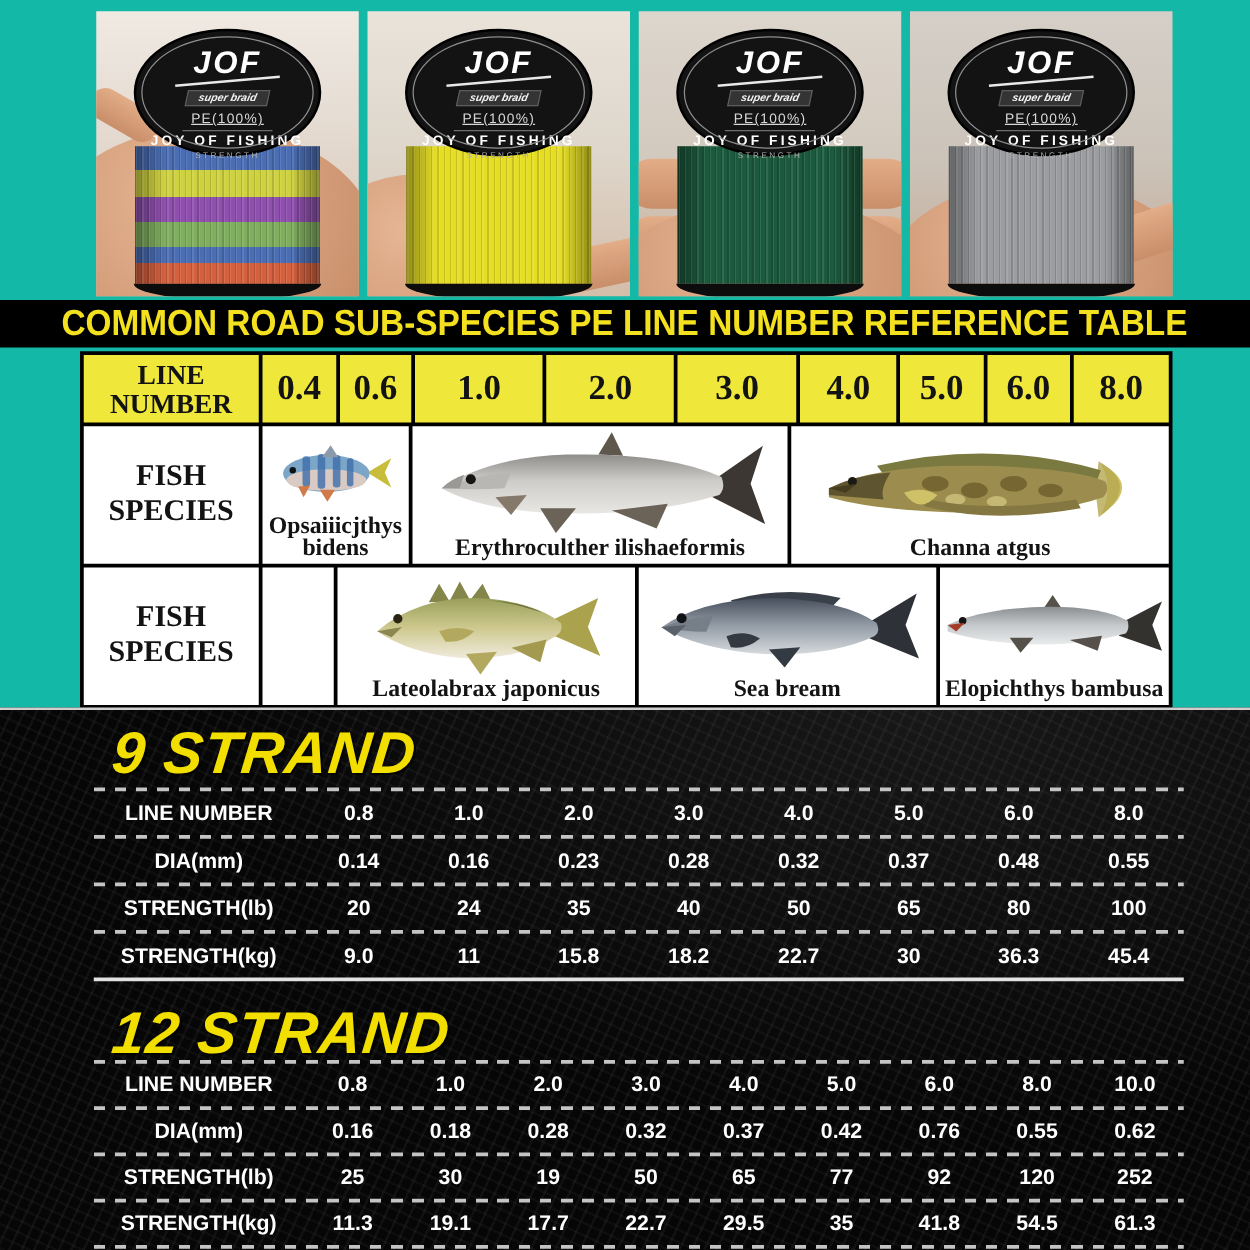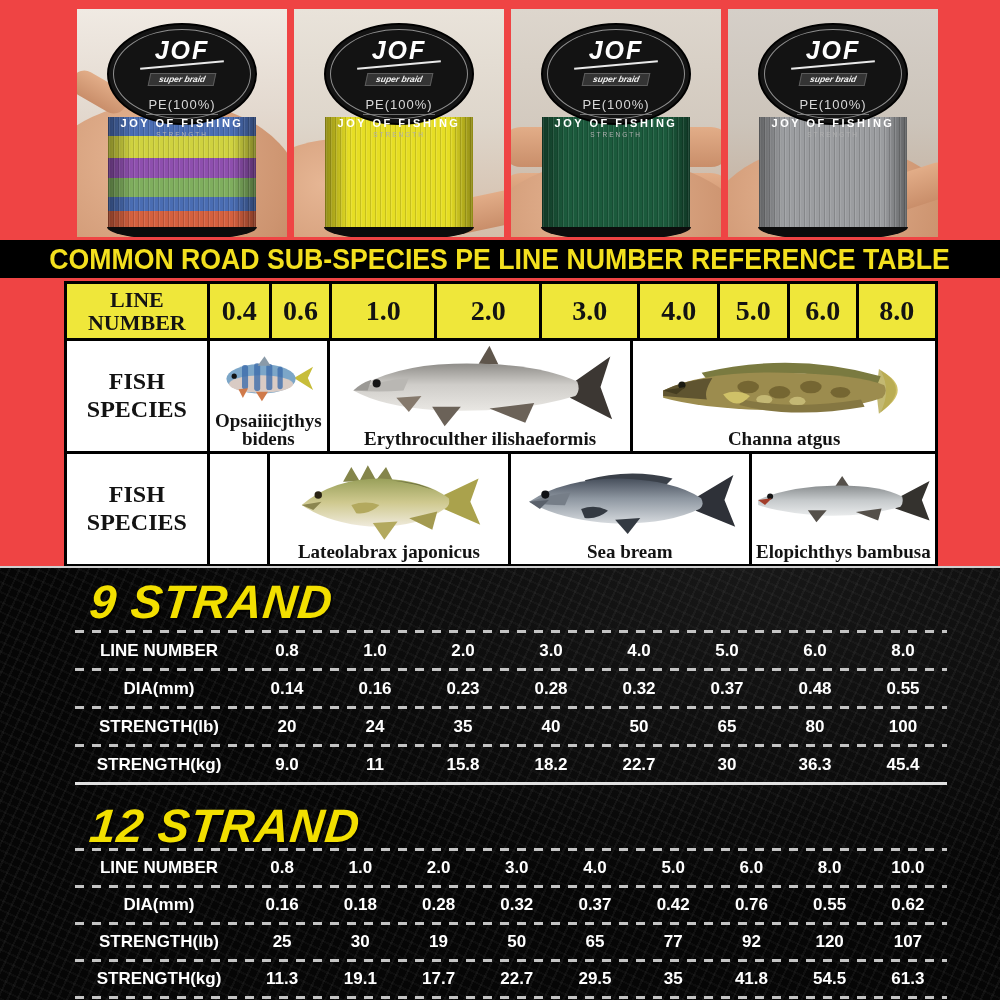--- a/index.html
+++ b/index.html
@@ -1,36 +1,36 @@
 <!DOCTYPE html>
 <html><head>
 <meta charset="utf-8">
 <style>
   html,body{margin:0;padding:0;background:#000;}
-  #stage{position:relative;width:1000px;height:1000px;background:#ef4444;overflow:hidden;
+  #stage{position:relative;width:1000px;height:1000px;background:#14b8a6;overflow:hidden;
          font-family:"Liberation Sans",sans-serif;}
 
   
   .photos{position:absolute;left:77px;top:9px;width:861px;height:228px;display:flex;gap:7px;}
   .panel{flex:1;position:relative;overflow:hidden;}
   .panel.p1{background:linear-gradient(180deg,#f0eae3 0%,#e3d9cf 45%,#d8c2ae 100%);}
   .panel.p2{background:linear-gradient(180deg,#e9e3da 0%,#ded6cb 50%,#d4bda9 100%);}
   .panel.p3{background:linear-gradient(180deg,#ddd6cd 0%,#d3cabf 50%,#cab29d 100%);}
   .panel.p4{background:linear-gradient(180deg,#d5cfc8 0%,#ccc4ba 50%,#c3ab97 100%);}
   .hand{position:absolute;border-radius:50%;background:radial-gradient(circle at 42% 30%,#e6b694,#cd9470 70%,#bd815e);}
   .finger{position:absolute;border-radius:24px;background:linear-gradient(180deg,#e2ad88,#c98e6a);}
   .spool{position:absolute;left:50%;top:14px;transform:translateX(-50%);width:150px;z-index:2;}
   .cap{position:relative;width:150px;height:102px;border-radius:50%;background:#131313;
        border:2px solid #000;box-sizing:border-box;text-align:center;color:#fff;}
   .cap::before{content:"";position:absolute;inset:4px;border:1px solid #8e8e8e;border-radius:50%;}
   .brand{margin-top:13px;font-size:25px;font-weight:900;font-style:italic;letter-spacing:2px;line-height:1;}
   .swoosh{width:84px;height:2px;background:#e9e9e9;margin:1px auto 2px;transform:rotate(-5deg);}
   .subbrand{display:inline-block;background:#343434;border:1px solid #5c5c5c;color:#f2f2f2;
             font-size:8.5px;font-style:italic;font-weight:bold;padding:0 9px;transform:skewX(-12deg);line-height:11px;}
-  .material{font-size:13px;color:#d8d8d8;letter-spacing:1px;margin-top:12px;line-height:1;}
+  .material{font-size:11px;color:#d8d8d8;letter-spacing:1px;margin-top:4px;line-height:1;text-decoration:underline;}
   .capline{width:72px;height:1px;background:#6d6d6d;margin:3px auto;}
   .slogan{font-size:11px;font-weight:bold;letter-spacing:2.5px;line-height:1;}
   .feature{font-size:6.5px;color:#b0b0b0;letter-spacing:2px;margin-top:3px;line-height:1;}
   .body{width:148px;height:110px;margin:-8px auto 0;position:relative;z-index:-1;}
   .body .tex{position:absolute;inset:0;
      background:repeating-linear-gradient(90deg,rgba(0,0,0,.14) 0 1px,rgba(255,255,255,.10) 1px 2px,transparent 2px 5px),
                 linear-gradient(90deg,rgba(0,0,0,.38),transparent 16%,transparent 84%,rgba(0,0,0,.38));}
   .body--multi{background:linear-gradient(180deg,#4a6db3 0 17%,#cfd23f 17% 37%,#8e4fae 37% 55%,#7fae5e 55% 73%,#4a6db3 73% 85%,#d4603e 85% 100%);}
   .base{width:150px;height:13px;margin:0 auto;background:#0c0c0c;border-radius:0 0 75px 75px/0 0 13px 13px;}
 
@@ -398,21 +398,21 @@
       <div class="srow h34">
         <div class="slabel">STRENGTH(lb)</div>
         <div class="sval">25</div>
         <div class="sval">30</div>
         <div class="sval">19</div>
         <div class="sval">50</div>
         <div class="sval">65</div>
         <div class="sval">77</div>
         <div class="sval">92</div>
         <div class="sval">120</div>
-        <div class="sval">107</div>
+        <div class="sval">252</div>
       </div>
       <div class="dash"></div>
       <div class="srow h34">
         <div class="slabel">STRENGTH(kg)</div>
         <div class="sval">11.3</div>
         <div class="sval">19.1</div>
         <div class="sval">17.7</div>
         <div class="sval">22.7</div>
         <div class="sval">29.5</div>
         <div class="sval">35</div>

